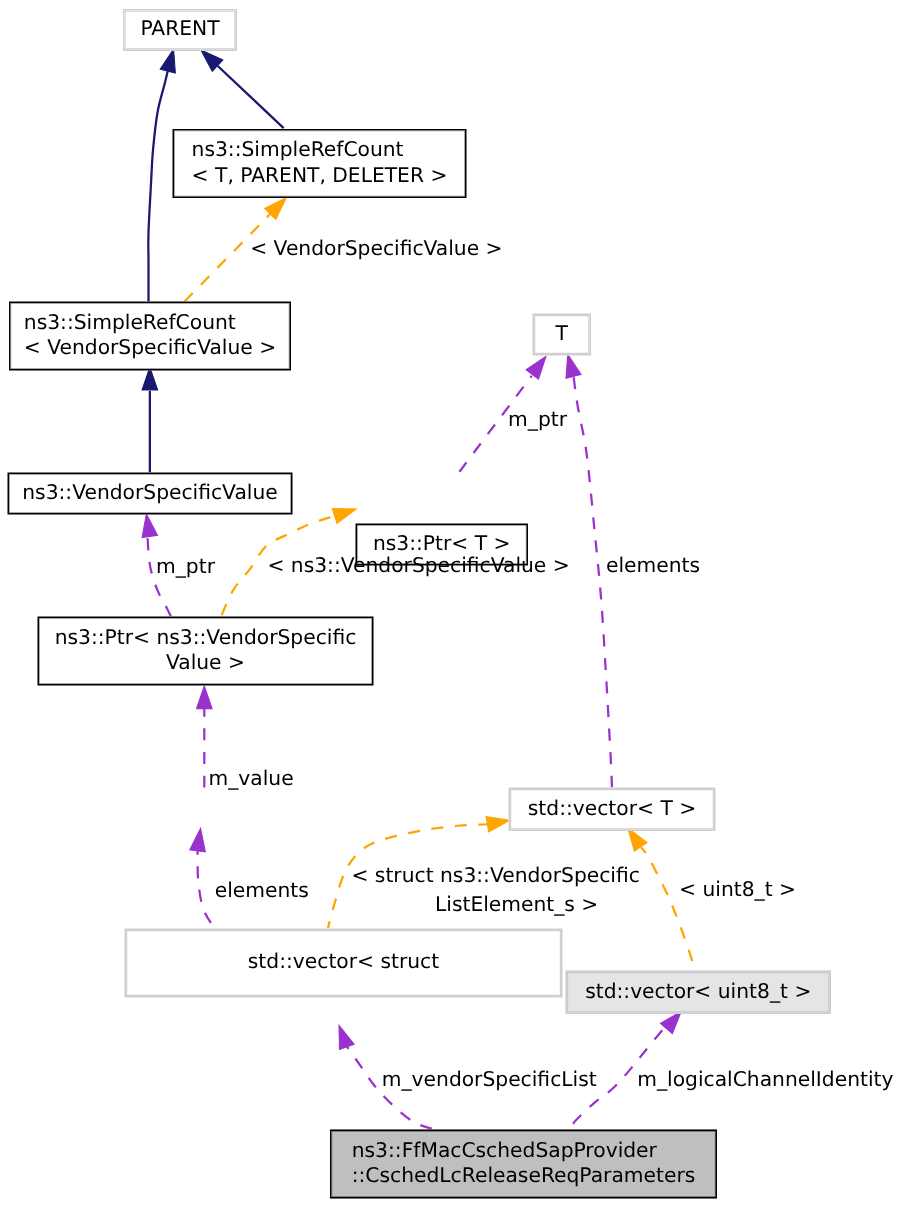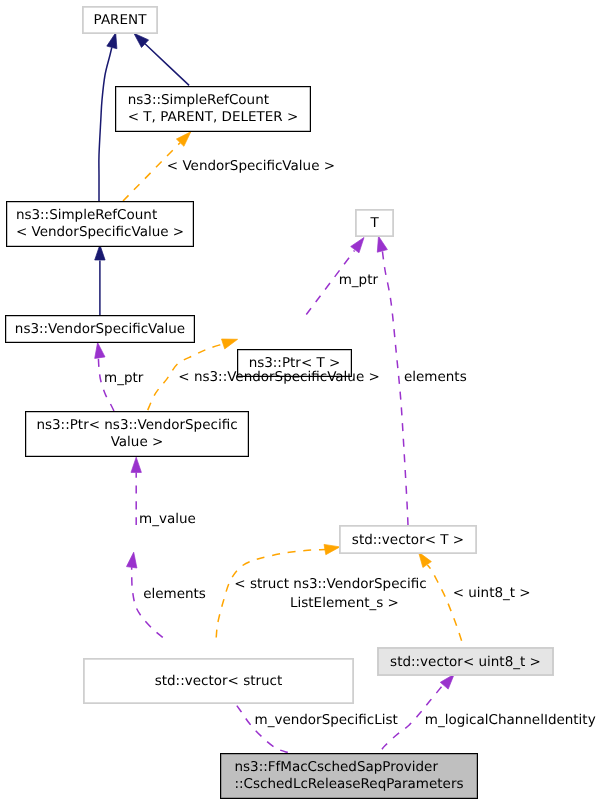--- a/index.html
+++ b/index.html
@@ -112,21 +112,21 @@
   </div>
   <div class="node border-dark" style="left:237px;top:315px;width:115px;height:28px;background:#ffffff;margin-top:34px;">
     <span class="lbl"><span class="ln">ns3::Ptr&lt; T &gt;</span></span>
   </div>
   <div class="node border-dark" style="left:25px;top:411px;width:224px;height:46px;background:#ffffff;">
     <span class="lbl"><span class="ln">ns3::Ptr&lt; ns3::VendorSpecific</span><span class="ln">Value &gt;</span></span>
   </div>
   <div class="node border-light" style="left:339px;top:525px;width:138px;height:29px;background:#ffffff;">
     <span class="lbl"><span class="ln">std::vector&lt; T &gt;</span></span>
   </div>
-  <div class="node border-light left-align" style="left:83px;top:658px;width:271px;height:46px;background:#ffffff;padding-left:40px;">
+  <div class="node border-light left-align" style="left:83px;top:619px;width:292px;height:46px;background:#ffffff;padding-left:40px;">
     <span class="lbl"><span class="ln">std::vector&lt; struct</span></span>
   </div>
   <div class="node border-light" style="left:377px;top:647px;width:177px;height:29px;background:#e5e5e5;">
     <span class="lbl"><span class="ln">std::vector&lt; uint8_t &gt;</span></span>
   </div>
   <div class="node border-dark left-align" style="left:220px;top:753px;width:258px;height:46px;background:#bfbfbf;">
     <span class="lbl"><span class="ln">ns3::FfMacCschedSapProvider</span><span class="ln">::CschedLcReleaseReqParameters</span></span>
   </div>
 
   <div class="elabel" style="left:166.8px;top:157.6px;">&lt; VendorSpecificValue &gt;</div>

